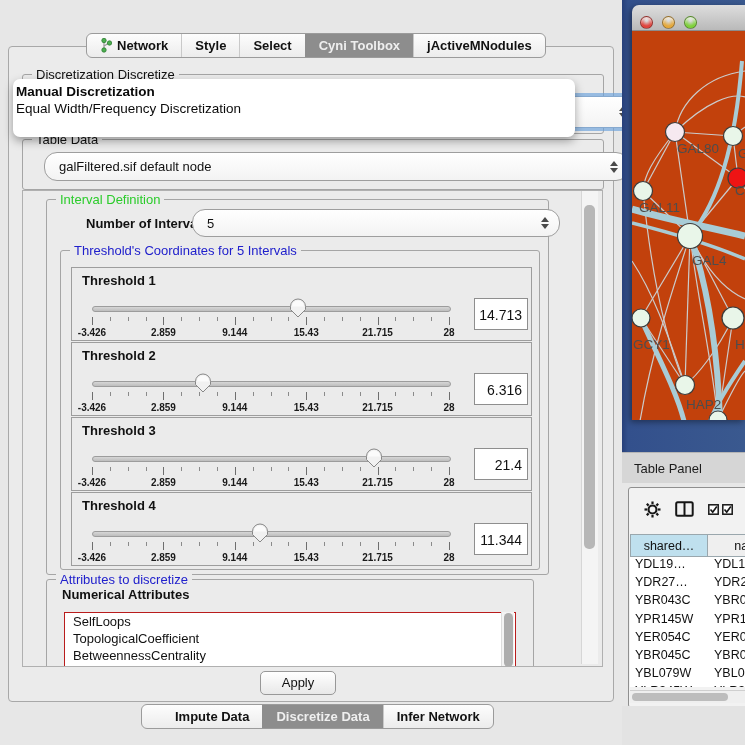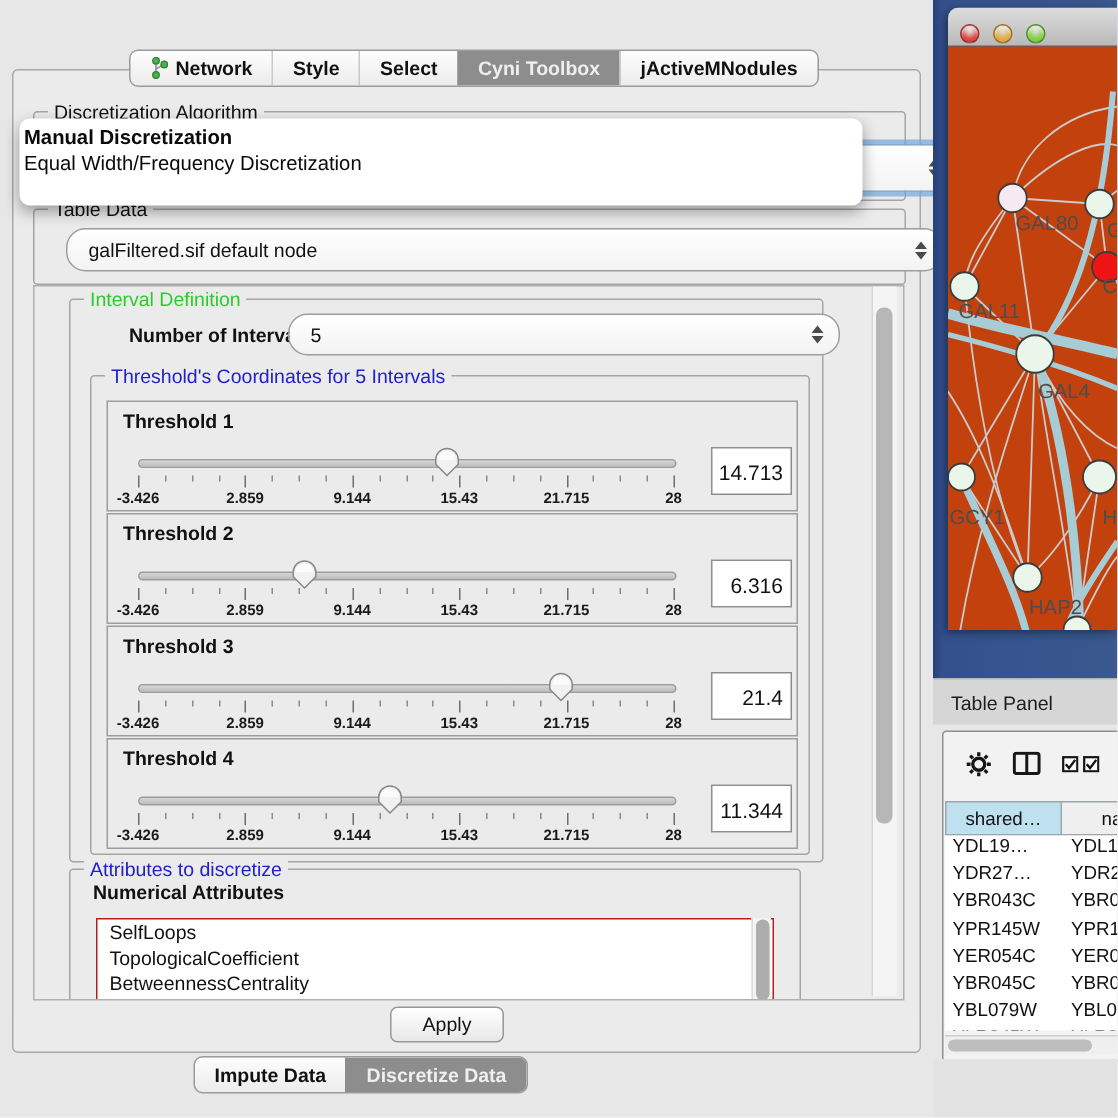--- a/index.html
+++ b/index.html
@@ -12,21 +12,21 @@
   #win-title{left:10px;top:7px;font-size:13px;color:#1c1c1c;}
   #float-btn{left:580px;top:9px;width:9px;height:9px;border:1.5px solid #2a2a2a;border-radius:1px;}
   #close-btn{left:596px;top:5px;font-size:14px;font-weight:bold;color:#1b1b1b;}
 
   #main-panel{left:8px;top:46px;width:604px;height:654px;border:1px solid #a8a8a8;border-radius:4px;background:#ebebeb;}
 
   
   .tabgroup{display:inline-flex;border:1px solid #9b9b9b;border-radius:6px;overflow:hidden;
             background:linear-gradient(#fdfdfd,#ececec);white-space:nowrap;}
   #top-tabs{left:86px;top:33px;}
-  #bottom-tabs{left:129px;top:704px;}
+  #bottom-tabs{left:141px;top:704px;padding-left:20px;}
   .tab{padding:4px 13px 4px;font-size:13px;font-weight:600;color:#111;display:flex;align-items:center;gap:5px;}
   .tab + .tab{border-left:1px solid #c9c9c9;}
   .tab.sel{background:#8d8d8d;color:#efefef;border-left-color:#8d8d8d;}
 
   
   .group{position:absolute;border:1px solid #a5a5a5;border-radius:3px;}
   .glabel{position:absolute;top:-8px;left:9px;background:#ebebeb;padding:0 4px;font-size:13px;color:#111;}
   .glabel.green{color:#2bcc2b;}
   .glabel.blue{color:#2020cc;}
 
@@ -135,21 +135,21 @@
       </div>
       <div class="tab sel">
         <span>Cyni Toolbox</span>
       </div>
       <div class="tab">
         <span>jActiveMNodules</span>
       </div>
     </div>
 
   <div class="group" style="left:22px;top:74px;width:580px;height:58px;">
-    <span class="glabel">Discretization Algorithm</span>
+    <span class="glabel">Discretization Discretize</span>
   </div>
   <div class="abs combo" id="algo-combo">
       <span class="stepper"></span>
     </div>
 
   <div class="group" style="left:22px;top:139px;width:580px;height:49px;">
     <span class="glabel">Table Data</span>
     <div class="combo" style="left:21px;top:12px;width:539px;height:27px;">
       <span>galFiltered.sif default node</span>
       <span class="stepper"></span>
@@ -357,20 +357,23 @@
 
   <div class="abs" id="apply-btn">Apply</div>
 
   <div class="abs tabgroup" id="bottom-tabs">
       <div class="tab">
         <span>Impute Data</span>
       </div>
       <div class="tab sel">
         <span>Discretize Data</span>
       </div>
+      <div class="tab">
+        <span>Infer Network</span>
+      </div>
     </div>
 
   <div class="abs" id="desktop"></div>
 
   <div class="abs" id="netwin">
     <div class="abs" id="net-titlebar">
       <div class="abs" id="lights">
           <span class="light" style="background:radial-gradient(circle at 50% 30%, #fff5 10%, #e0443e 60%);"></span>
           <span class="light" style="background:radial-gradient(circle at 50% 30%, #fff5 10%, #e6a93c 60%);"></span>
           <span class="light" style="background:radial-gradient(circle at 50% 30%, #fff5 10%, #7fd13b 60%);"></span>

